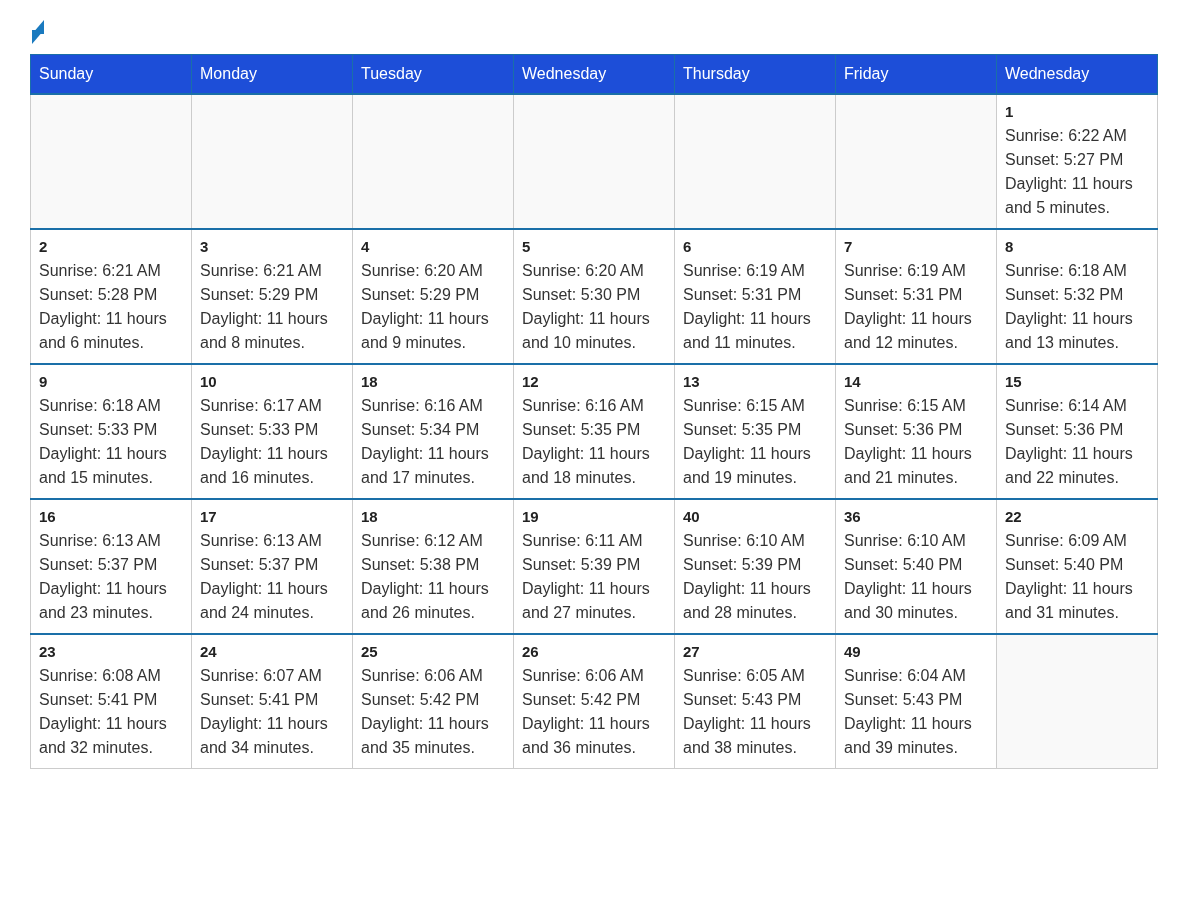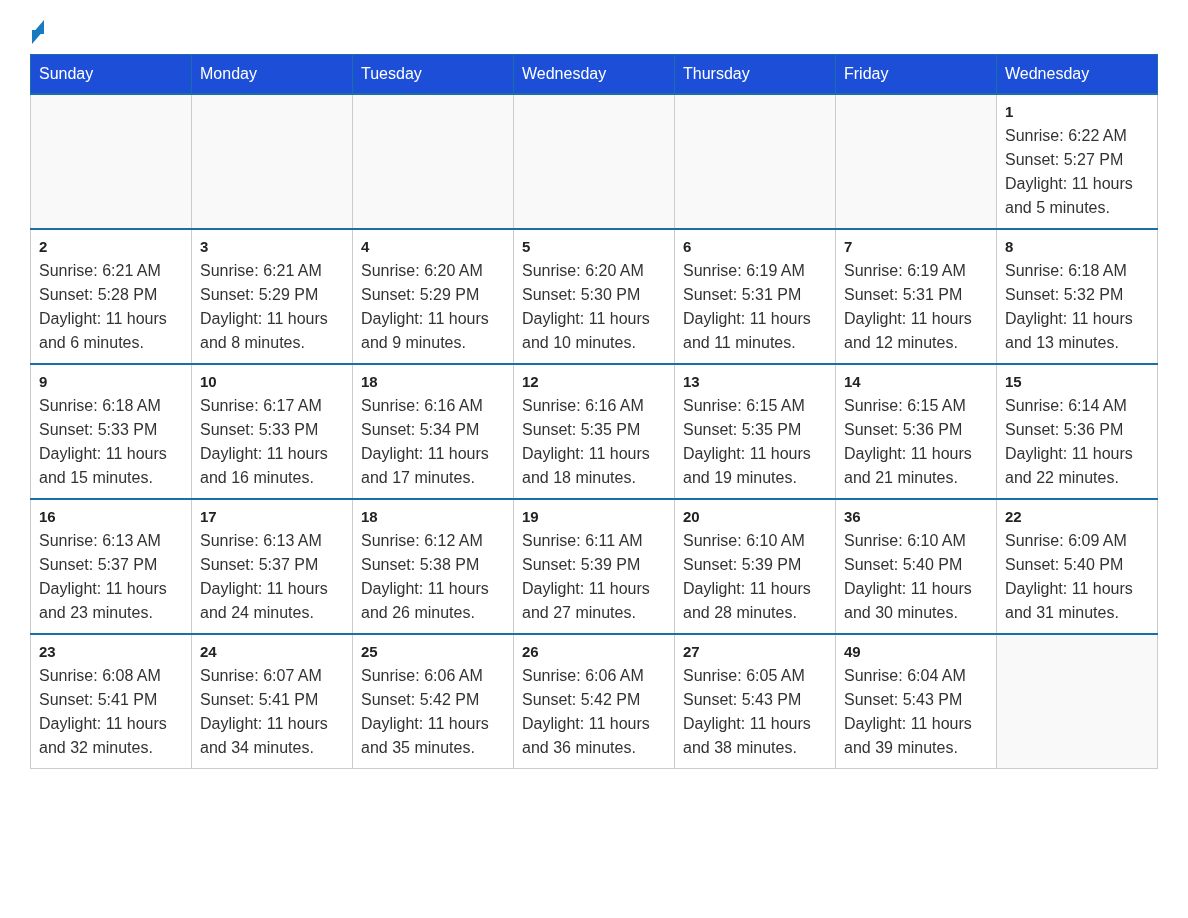--- a/index.html
+++ b/index.html
@@ -209,21 +209,21 @@
         </td>
         <td>
           <div class="day-number">18</div>
           <div class="day-info">Sunrise: 6:12 AM<br>Sunset: 5:38 PM<br>Daylight: 11 hours and 26 minutes.</div>
         </td>
         <td>
           <div class="day-number">19</div>
           <div class="day-info">Sunrise: 6:11 AM<br>Sunset: 5:39 PM<br>Daylight: 11 hours and 27 minutes.</div>
         </td>
         <td>
-          <div class="day-number">20</div>
+          <div class="day-number">40</div>
           <div class="day-info">Sunrise: 6:10 AM<br>Sunset: 5:39 PM<br>Daylight: 11 hours and 28 minutes.</div>
         </td>
         <td>
           <div class="day-number">36</div>
           <div class="day-info">Sunrise: 6:10 AM<br>Sunset: 5:40 PM<br>Daylight: 11 hours and 30 minutes.</div>
         </td>
         <td>
           <div class="day-number">22</div>
           <div class="day-info">Sunrise: 6:09 AM<br>Sunset: 5:40 PM<br>Daylight: 11 hours and 31 minutes.</div>
         </td>

